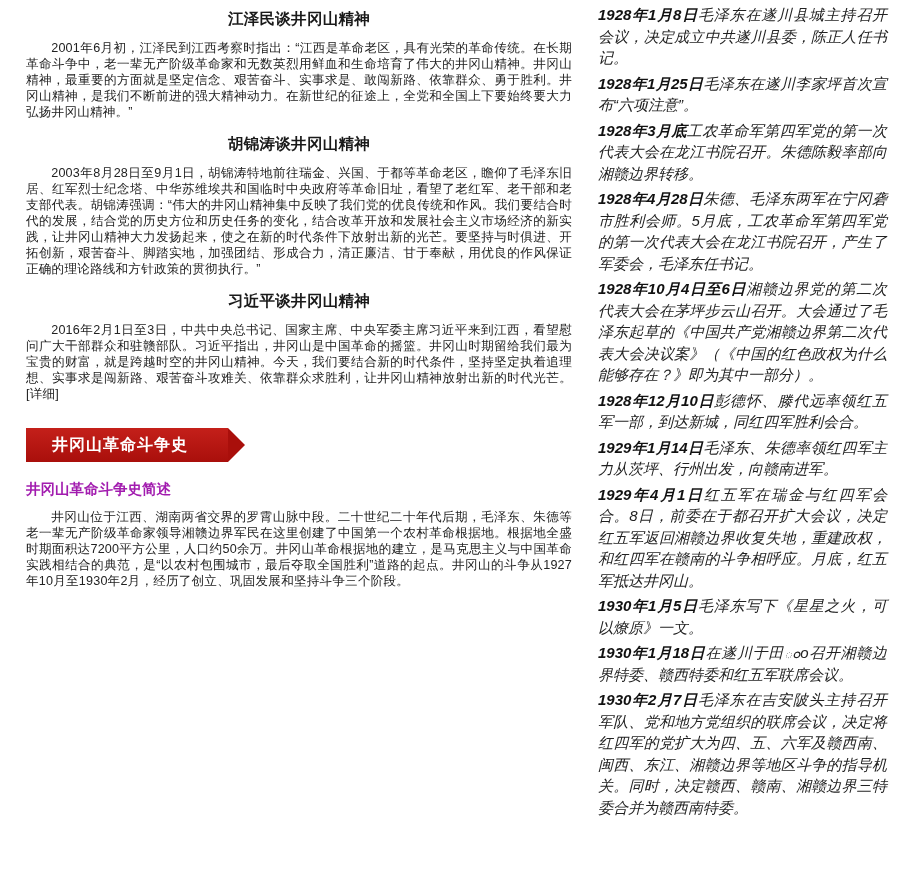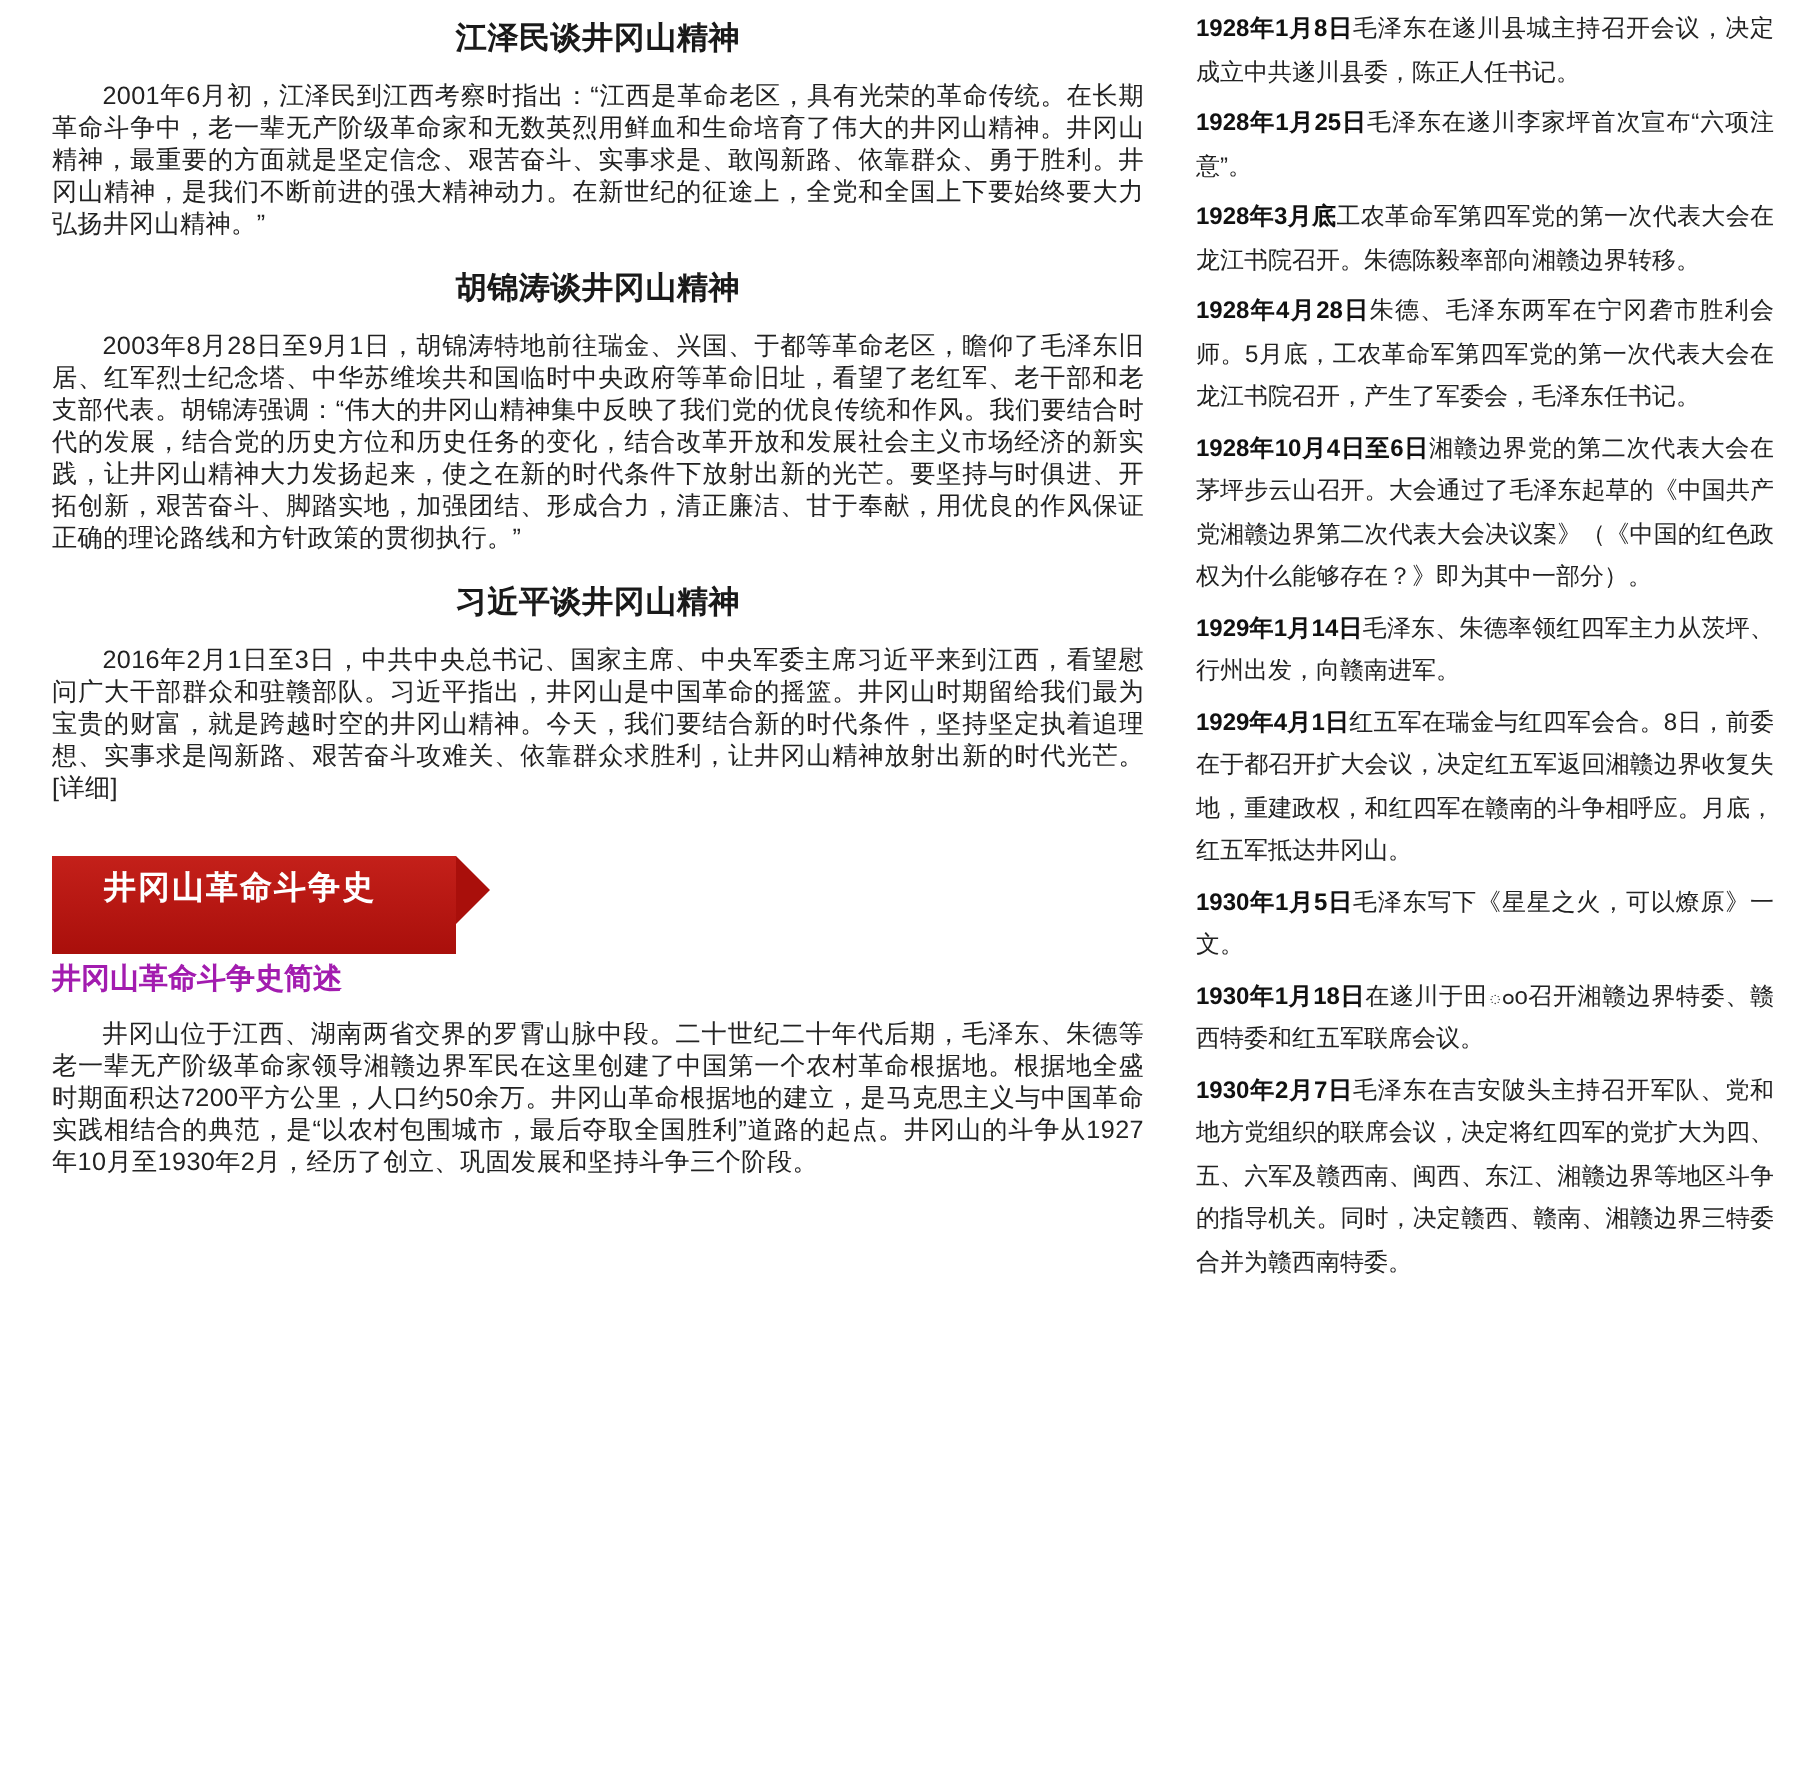--- a/index.html
+++ b/index.html
@@ -48,21 +48,21 @@
   }
   
   .banner-wrap {
     margin: 26px 0 14px 0;
     position: relative;
     height: 34px;
   }
   .banner {
     position: relative;
     display: inline-block;
-    height: 49px;
+    height: 34px;
     background: #b7130e;
     background: linear-gradient(180deg, #c4201a 0%, #a90f0b 100%);
     color: #fff;
     font-size: 16px;
     font-weight: bold;
     line-height: 34px;
     padding: 0 40px 0 26px;
     letter-spacing: 1px;
   }
   .banner:after {
@@ -74,25 +74,26 @@
     border-bottom: 17px solid transparent;
   }
   .sub-h {
     font-size: 14.5px;
     font-weight: bold;
     color: #a21caf;
     margin: 18px 0 10px 0;
   }
   
   .chrono-item {
-    font-size: 12px;
+    font-size: 15px;
     line-height: 21.5px;
     color: #222;
     margin: 0 0 4px 0;
     text-align: justify;
+    font-style: italic;
   }
   .chrono-item .date {
     font-weight: bold;
     color: #111;
   }
 </style>
 </head>
 <body>
 
 <div id="page">
@@ -118,20 +119,21 @@
 
     </div>
 
     <div class="col-right">
 
       <p class="chrono-item"><span class="date">1928年1月8日</span><span>毛泽东在遂川县城主持召开会议，决定成立中共遂川县委，陈正人任书记。</span></p>
       <p class="chrono-item"><span class="date">1928年1月25日</span><span>毛泽东在遂川李家坪首次宣布“六项注意”。</span></p>
       <p class="chrono-item"><span class="date">1928年3月底</span><span>工农革命军第四军党的第一次代表大会在龙江书院召开。朱德陈毅率部向湘赣边界转移。</span></p>
       <p class="chrono-item"><span class="date">1928年4月28日</span><span>朱德、毛泽东两军在宁冈砻市胜利会师。5月底，工农革命军第四军党的第一次代表大会在龙江书院召开，产生了军委会，毛泽东任书记。</span></p>
       <p class="chrono-item"><span class="date">1928年10月4日至6日</span><span>湘赣边界党的第二次代表大会在茅坪步云山召开。大会通过了毛泽东起草的《中国共产党湘赣边界第二次代表大会决议案》（《中国的红色政权为什么能够存在？》即为其中一部分）。</span></p>
+      <p class="chrono-item"><span class="date">1928年12月10日</span><span>彭德怀、滕代远率领红五军一部，到达新城，同红四军胜利会合。</span></p>
       <p class="chrono-item"><span class="date">1929年1月14日</span><span>毛泽东、朱德率领红四军主力从茨坪、行州出发，向赣南进军。</span></p>
       <p class="chrono-item"><span class="date">1929年4月1日</span><span>红五军在瑞金与红四军会合。8日，前委在于都召开扩大会议，决定红五军返回湘赣边界收复失地，重建政权，和红四军在赣南的斗争相呼应。月底，红五军抵达井冈山。</span></p>
       <p class="chrono-item"><span class="date">1930年1月5日</span><span>毛泽东写下《星星之火，可以燎原》一文。</span></p>
       <p class="chrono-item"><span class="date">1930年1月18日</span><span>在遂川于田ంo召开湘赣边界特委、赣西特委和红五军联席会议。</span></p>
       <p class="chrono-item"><span class="date">1930年2月7日</span><span>毛泽东在吉安陂头主持召开军队、党和地方党组织的联席会议，决定将红四军的党扩大为四、五、六军及赣西南、闽西、东江、湘赣边界等地区斗争的指导机关。同时，决定赣西、赣南、湘赣边界三特委合并为赣西南特委。</span></p>
 
     </div>
   </div>
 </div>
 

